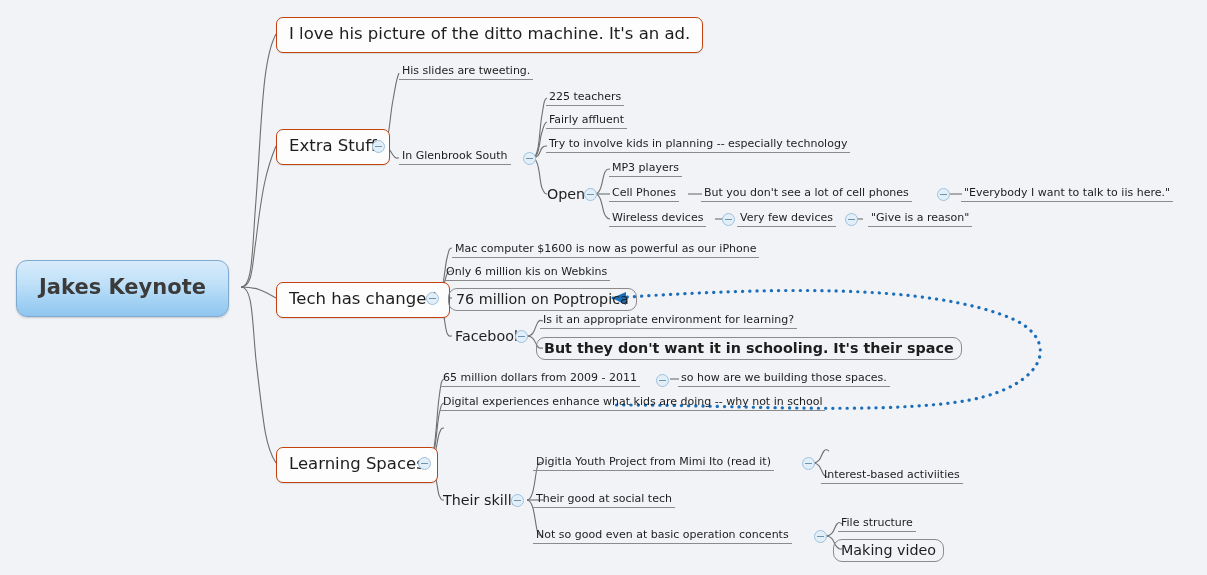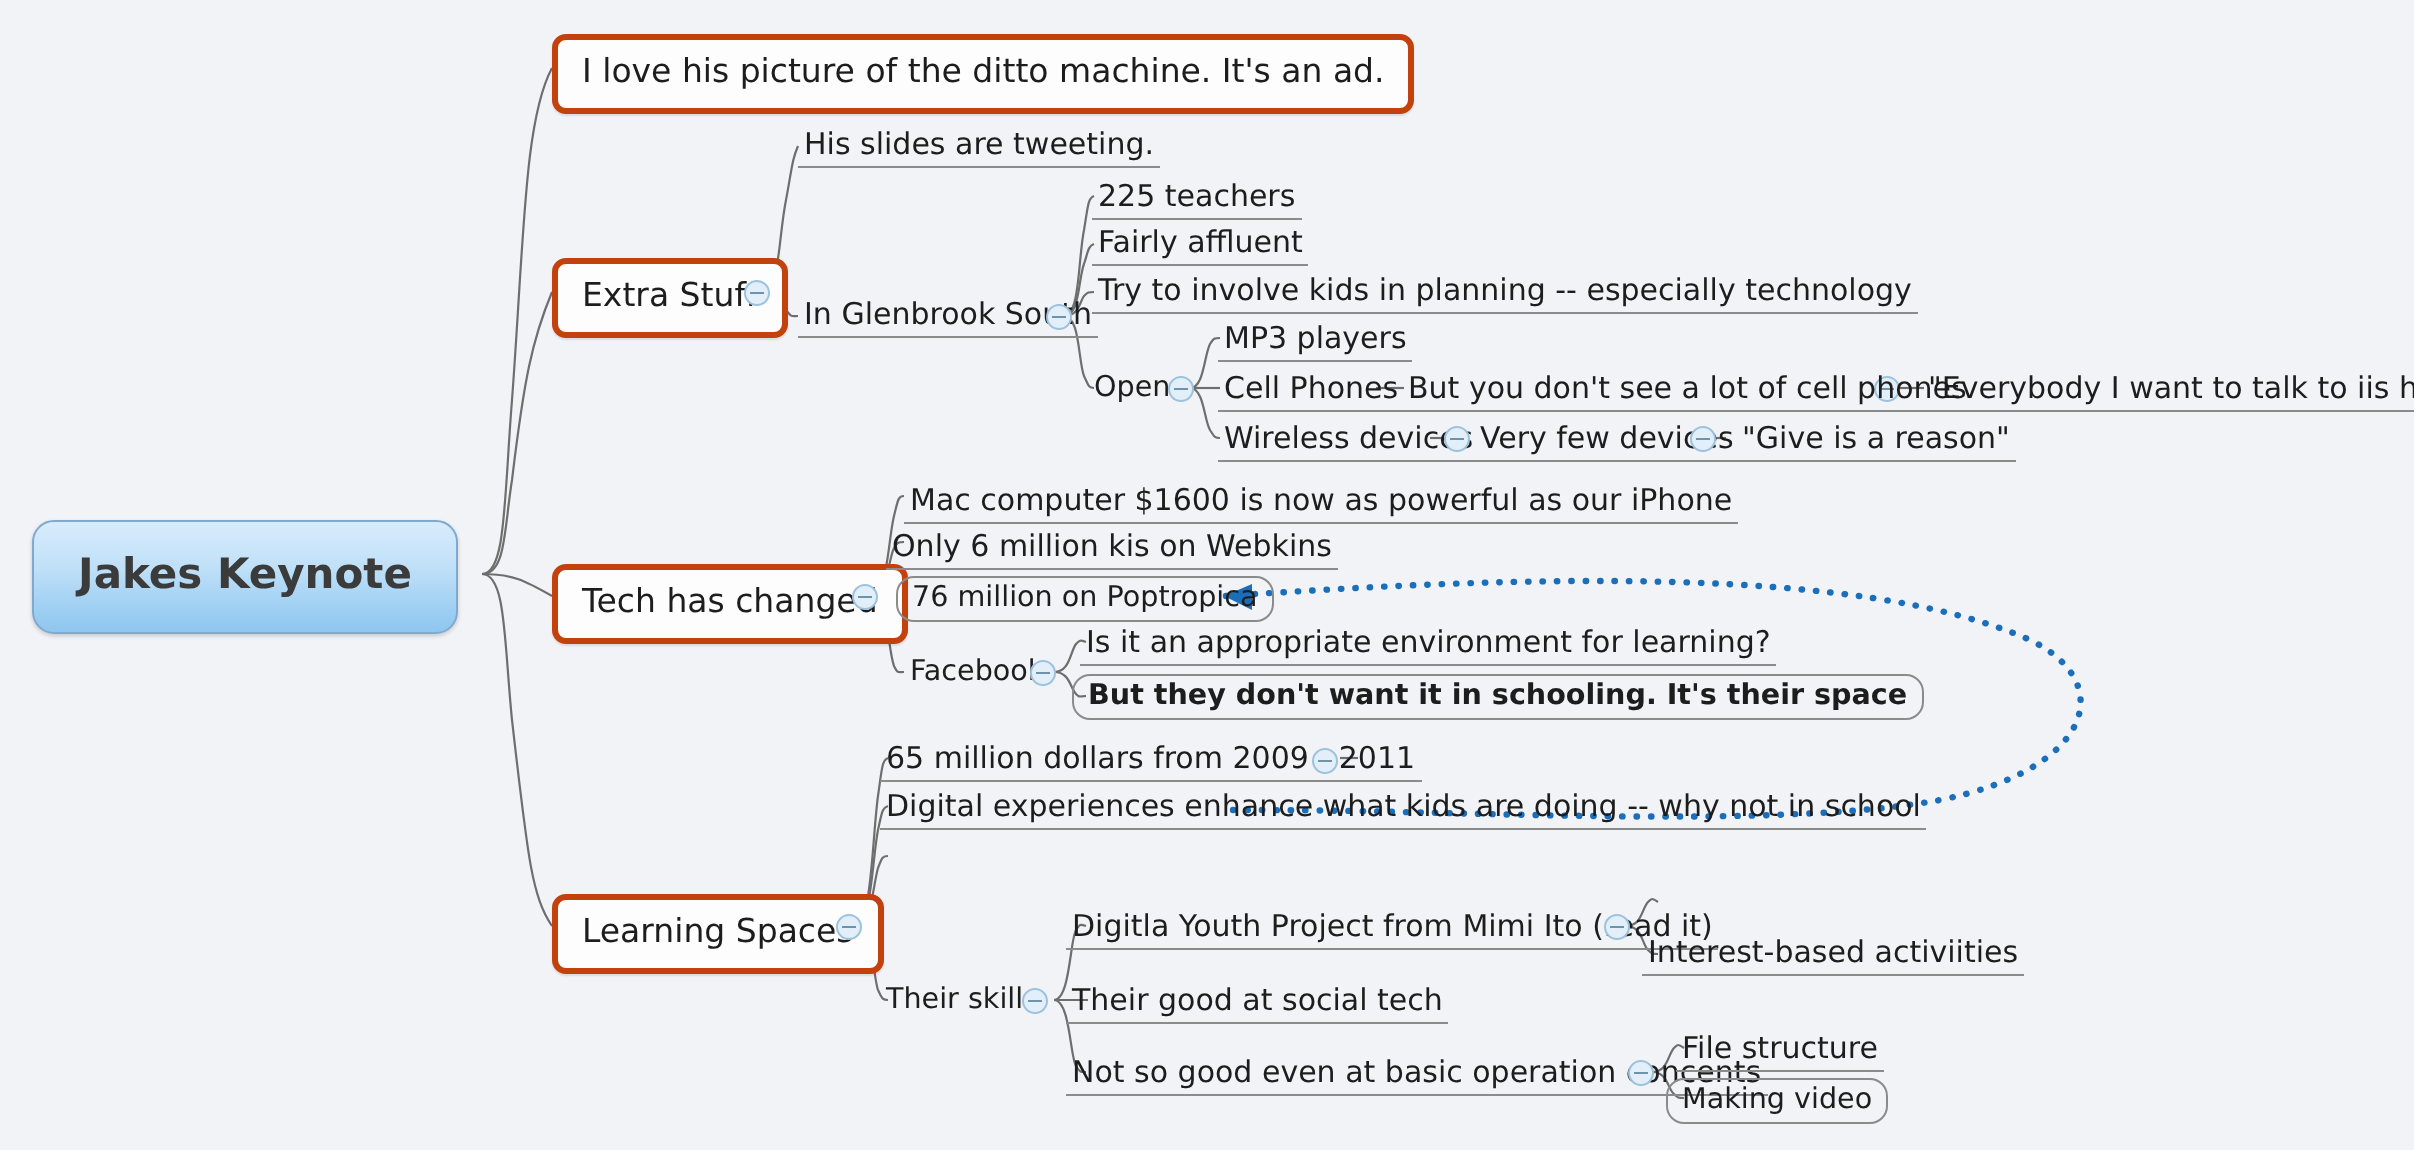--- a/index.html
+++ b/index.html
@@ -38,28 +38,28 @@
     padding: 16px 22px 18px 22px;
     border: 1px solid #7fa9cf;
     border-radius: 11px;
     background: linear-gradient(to bottom, #d8ecfb 0%, #bfe0f8 42%, #a6d3f4 70%, #8fc6ef 100%);
     box-shadow: 0 1px 2px rgba(0,0,0,0.18);
   }
   
   .lvl1 {
     font-size: 16.5px;
     padding: 8px 12px 9px 12px;
-    border: 3px solid #c2410c;
+    border: 1px solid #c2410c;
     border-radius: 7px;
     background: #fdfdfd;
     box-shadow: 0 1px 1px rgba(0,0,0,0.10);
   }
   
   .uline {
-    font-size: 15px;
+    font-size: 11px;
     padding: 0 3px 3px 3px;
     border-bottom: 1px solid #8b8b8b;
   }
   
   .boxed {
     font-size: 14.3px;
     padding: 3px 7px 4px 7px;
     border: 1px solid #8b8b8b;
     border-radius: 9px;
     background: transparent;
@@ -196,20 +196,21 @@
   <div class="node plain" style="left:452px; top:329px;">Facebook</div>
   <div class="toggle" style="left:515px; top:330px;"></div>
   <div class="node uline" style="left:540px; top:314px;">Is it an appropriate environment for learning?</div>
   <div class="node boxed" style="left:536px; top:337px;font-weight:bold;">But they don't want it in schooling.  It's their space</div>
 
   <div class="node lvl1" style="left:276px; top:447px;">Learning Spaces</div>
   <div class="toggle" style="left:418px; top:457px;"></div>
 
   <div class="node uline" style="left:440px; top:372px;">65 million dollars from 2009 - 2011</div>
   <div class="toggle" style="left:656px; top:374px;"></div>
+  <div class="node uline" style="left:678px; top:372px;">so how are we building those spaces.</div>
 
   <div class="node uline" style="left:440px; top:396px;">Digital experiences enhance what kids are doing -- why not in school</div>
 
   <div class="node plain" style="left:440px; top:493px;">Their skills</div>
   <div class="toggle" style="left:511px; top:494px;"></div>
 
   <div class="node uline" style="left:533px; top:456px;">Digitla Youth Project from Mimi Ito (read it)</div>
   <div class="toggle" style="left:802px; top:457px;"></div>
   <div class="node uline" style="left:821px; top:469px;">Interest-based activiities</div>
 

